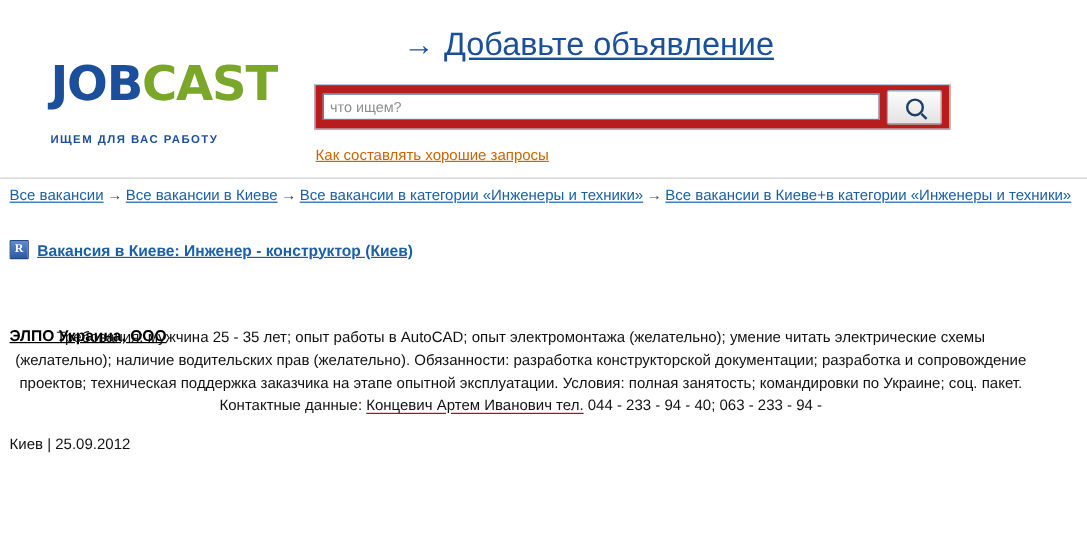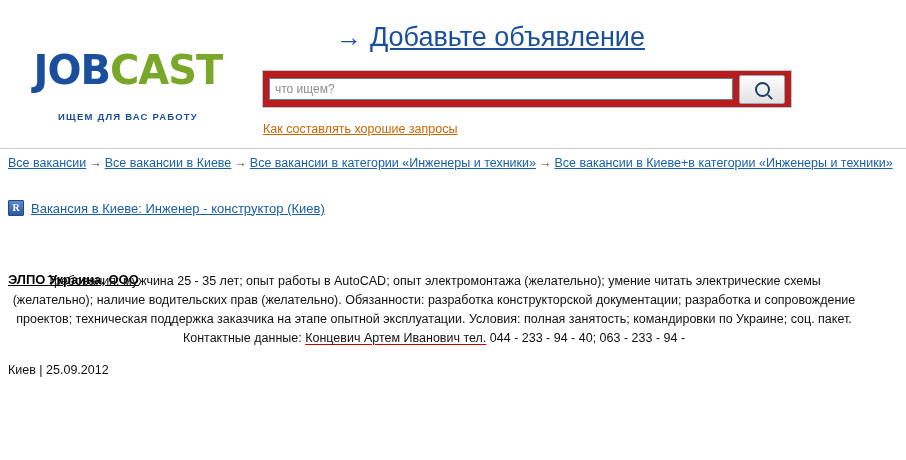--- a/index.html
+++ b/index.html
@@ -18,24 +18,23 @@
   }
 
   
   .header {
     position: relative;
     height: 140px;
   }
 
   .logo {
     position: absolute;
-    left: 28px;
+    left: 42px;
     top: 50px;
     width: 200px;
-    text-align: center;
   }
   .logo-main {
     font-family: "DejaVu Sans", sans-serif;
     font-weight: bold;
     font-size: 40px;
     letter-spacing: -1px;
     line-height: 40px;
     white-space: nowrap;
   }
   .logo-job {
@@ -189,21 +188,21 @@
     font-size: 10px;
     font-weight: bold;
     line-height: 14px;
     text-align: center;
     margin-right: 7px;
     border-radius: 1px;
     font-family: "Liberation Serif", serif;
   }
   .vac-title {
     font-size: 13px;
-    font-weight: normal;
+    font-weight: bold;
     color: #1a5fa8;
     text-decoration: underline;
     cursor: pointer;
     white-space: nowrap;
   }
 
   .company {
     position: absolute;
     left: 8px;
     top: 228px;

